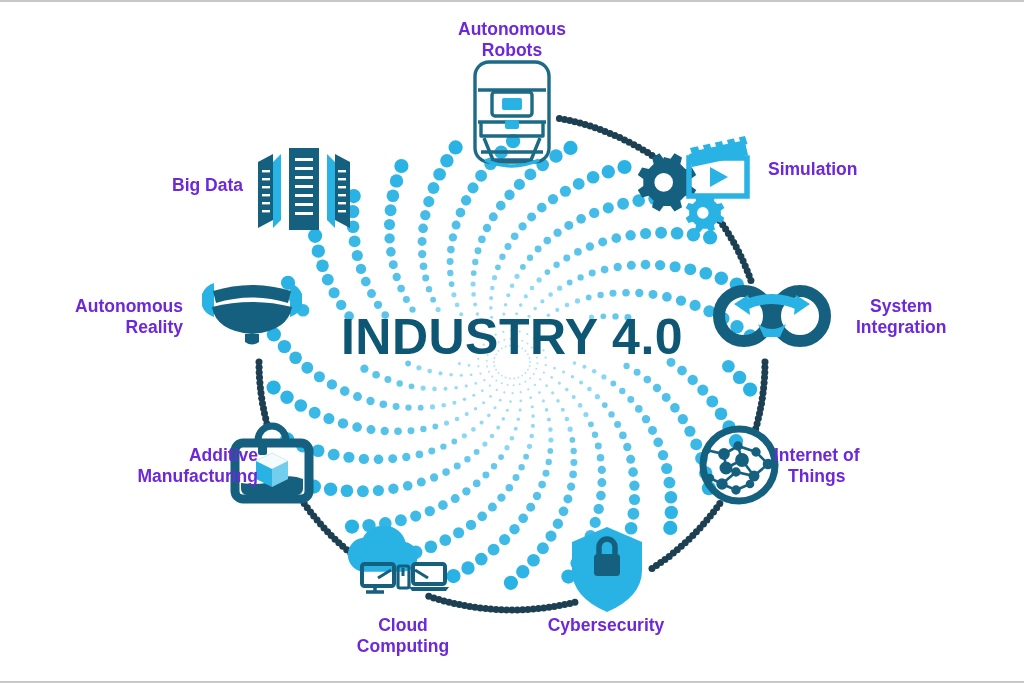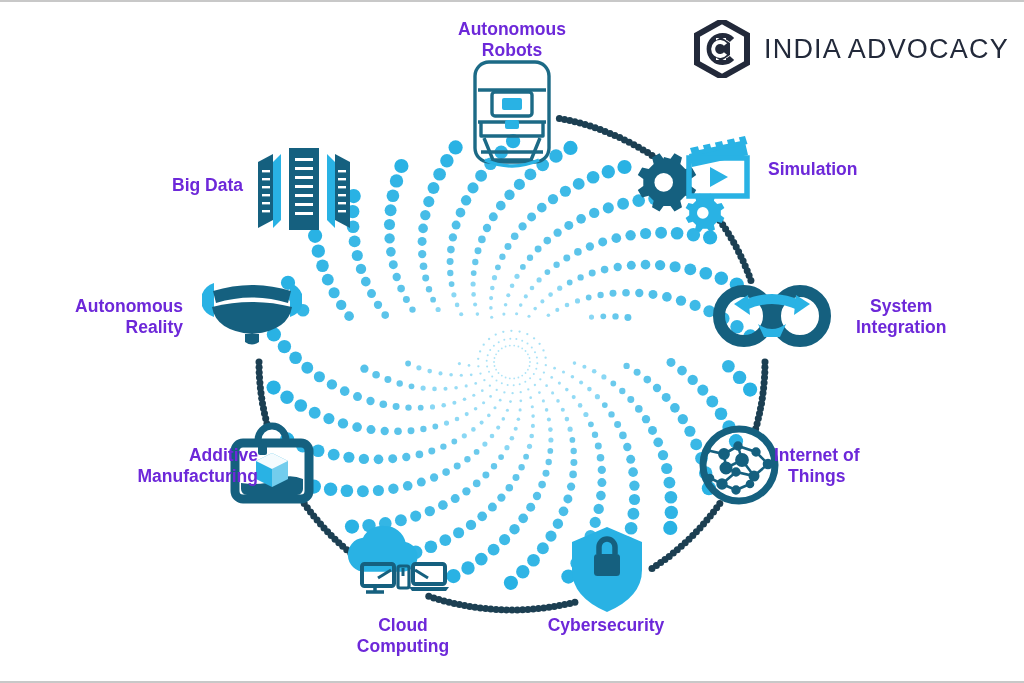--- a/index.html
+++ b/index.html
@@ -867,31 +867,22 @@
             <rect x="295" y="174" width="18" height="3"></rect>
               <rect x="295" y="183" width="18" height="3"></rect>
             <rect x="295" y="192" width="18" height="3"></rect>
               <rect x="295" y="201" width="18" height="3"></rect>
             <rect x="295" y="210" width="18" height="3"></rect>
           </g>
         </g>
       </g>
     </svg>
 
-    <div class="brand">
-      <svg class="brand-mark" viewBox="0 0 56 58" xmlns="http://www.w3.org/2000/svg">
-        <path d="M28 1 L53 15 L53 43 L28 57 L3 43 L3 15 Z" fill="none" stroke="#22293a" stroke-width="6"></path>
-        <path d="M38 20 a13 13 0 1 0 0 18" fill="none" stroke="#22293a" stroke-width="6"></path>
-        <path d="M22 18 h10 v22 h-10 z" fill="#ffffff"></path>
-        <path d="M27 17 l9 6 v12 l-9 6 l-9 -6 v-12 z" fill="#22293a"></path>
-        <path d="M31.5 24.5 a7 7 0 1 0 0 9" fill="none" stroke="#ffffff" stroke-width="4"></path>
-      </svg>
-      <div class="brand-name">INDIA ADVOCACY</div>
-    </div>
-
+
+    <div class="center-title">INDUSTRY 4.0</div>
 
     <div id="labels-layer">
         <div class="node-label align-center" style="left: 512px; top: 17px;">Autonomous
 Robots</div>
         <div class="node-label align-left" style="left: 768px; top: 157px;">Simulation</div>
         <div class="node-label align-left" style="left: 856px; top: 294px;">System
 Integration</div>
         <div class="node-label align-left" style="left: 774px; top: 443px;">Internet of
 Things</div>
         <div class="node-label align-center" style="left: 606px; top: 613px;">Cybersecurity</div>

